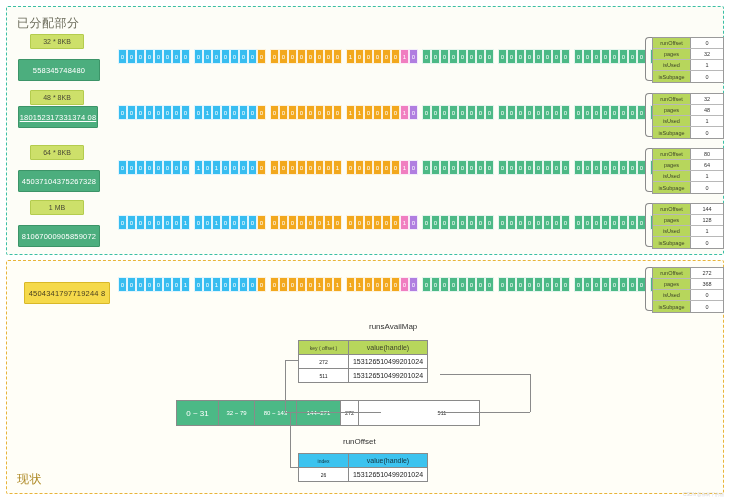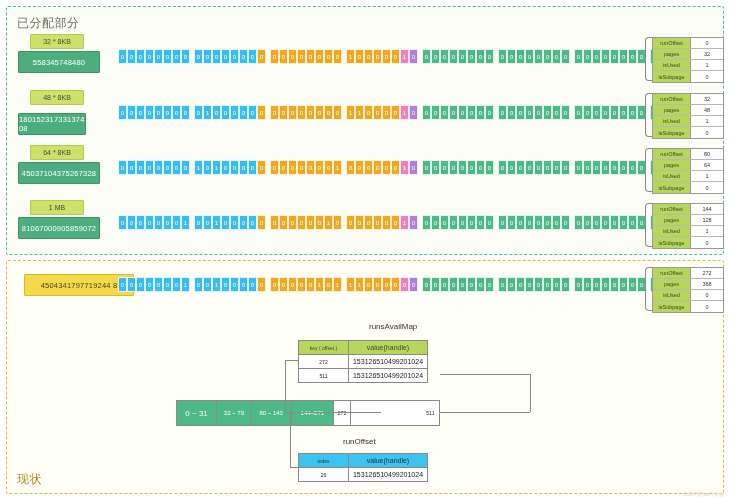--- a/index.html
+++ b/index.html
@@ -45,20 +45,21 @@
   .handle-box {
     position:absolute;
     height:22px;
     background:#4cae7e;
     border:1px solid #3c9468;
     color:#ffffff;
     font-size:7.5px;
     display:flex; align-items:center; justify-content:center;
     border-radius:1px;
     letter-spacing:0.2px;
+    margin-top:8px;
   }
   .handle-box.free-handle {
     background:#f5d94a;
     border-color:#d9b828;
     color:#4a4020;
   }
 
   
   .bitgroup {
     position:absolute;
@@ -276,21 +277,21 @@
       <div class="info-row">
         <div class="info-key">isUsed</div>
         <div class="info-val">1</div>
       </div>
       <div class="info-row">
         <div class="info-key">isSubpage</div>
         <div class="info-val">0</div>
       </div>
     </div>
     <div class="size-tag" style="left:30px;top:90px;width:54px;">48 * 8KB</div>
-    <div class="handle-box" style="left:18px;top:113px;width:68px;">180152317331374 08</div>
+    <div class="handle-box" style="left:18px;top:98px;width:80px;text-decoration:underline;">180152317331374 08</div>
     <div class="bitgroup" style="left:118px;top:105px;">
       <div class="bit blue">0</div>
       <div class="bit blue">0</div>
       <div class="bit blue">0</div>
       <div class="bit blue">0</div>
       <div class="bit blue">0</div>
       <div class="bit blue">0</div>
       <div class="bit blue">0</div>
       <div class="bit blue">0</div>
     </div>
@@ -578,21 +579,21 @@
       </div>
       <div class="info-row">
         <div class="info-key">isUsed</div>
         <div class="info-val">1</div>
       </div>
       <div class="info-row">
         <div class="info-key">isSubpage</div>
         <div class="info-val">0</div>
       </div>
     </div>
-    <div class="handle-box free-handle" style="left:24px;top:274px;width:110px;">4504341797719244 8</div>
+    <div class="handle-box free-handle" style="left:24px;top:274px;width:86px;">4504341797719244 8</div>
     <div class="bitgroup" style="left:118px;top:277px;">
       <div class="bit blue">0</div>
       <div class="bit blue">0</div>
       <div class="bit blue">0</div>
       <div class="bit blue">0</div>
       <div class="bit blue">0</div>
       <div class="bit blue">0</div>
       <div class="bit blue">0</div>
       <div class="bit blue">1</div>
     </div>
@@ -704,21 +705,21 @@
     <div class="kv-table blue" style="left:298px;top:453px;">
       <div class="kv-head">
         <div class="kv-c0">index</div>
         <div class="kv-c1">value(handle)</div>
       </div>
       <div class="kv-row">
         <div class="kv-c0">26</div>
         <div class="kv-c1">153126510499201024</div>
       </div>
     </div>
-    <div class="membar" style="left:176px;top:400px;width:264px;">
+    <div class="membar" style="left:176px;top:400px;width:304px;">
       <div class="seg used first" style="width:42px;">0 ~ 31</div>
       <div class="seg used" style="width:36px;">32 ~ 79</div>
       <div class="seg used" style="width:42px;">80 ~ 143</div>
       <div class="seg used" style="width:44px;">144~271</div>
       <div class="seg marker" style="width:18px;">272</div>
       <div class="seg empty" style="width:74px;"></div>
       <div class="seg endmark" style="width:18px;">511</div>
     </div>
     <div class="ln lnv" style="left:285px;top:360px;width:1px;height:52px;"></div>
     <div class="ln lnh" style="left:285px;top:360px;width:14px;height:1px;"></div>

